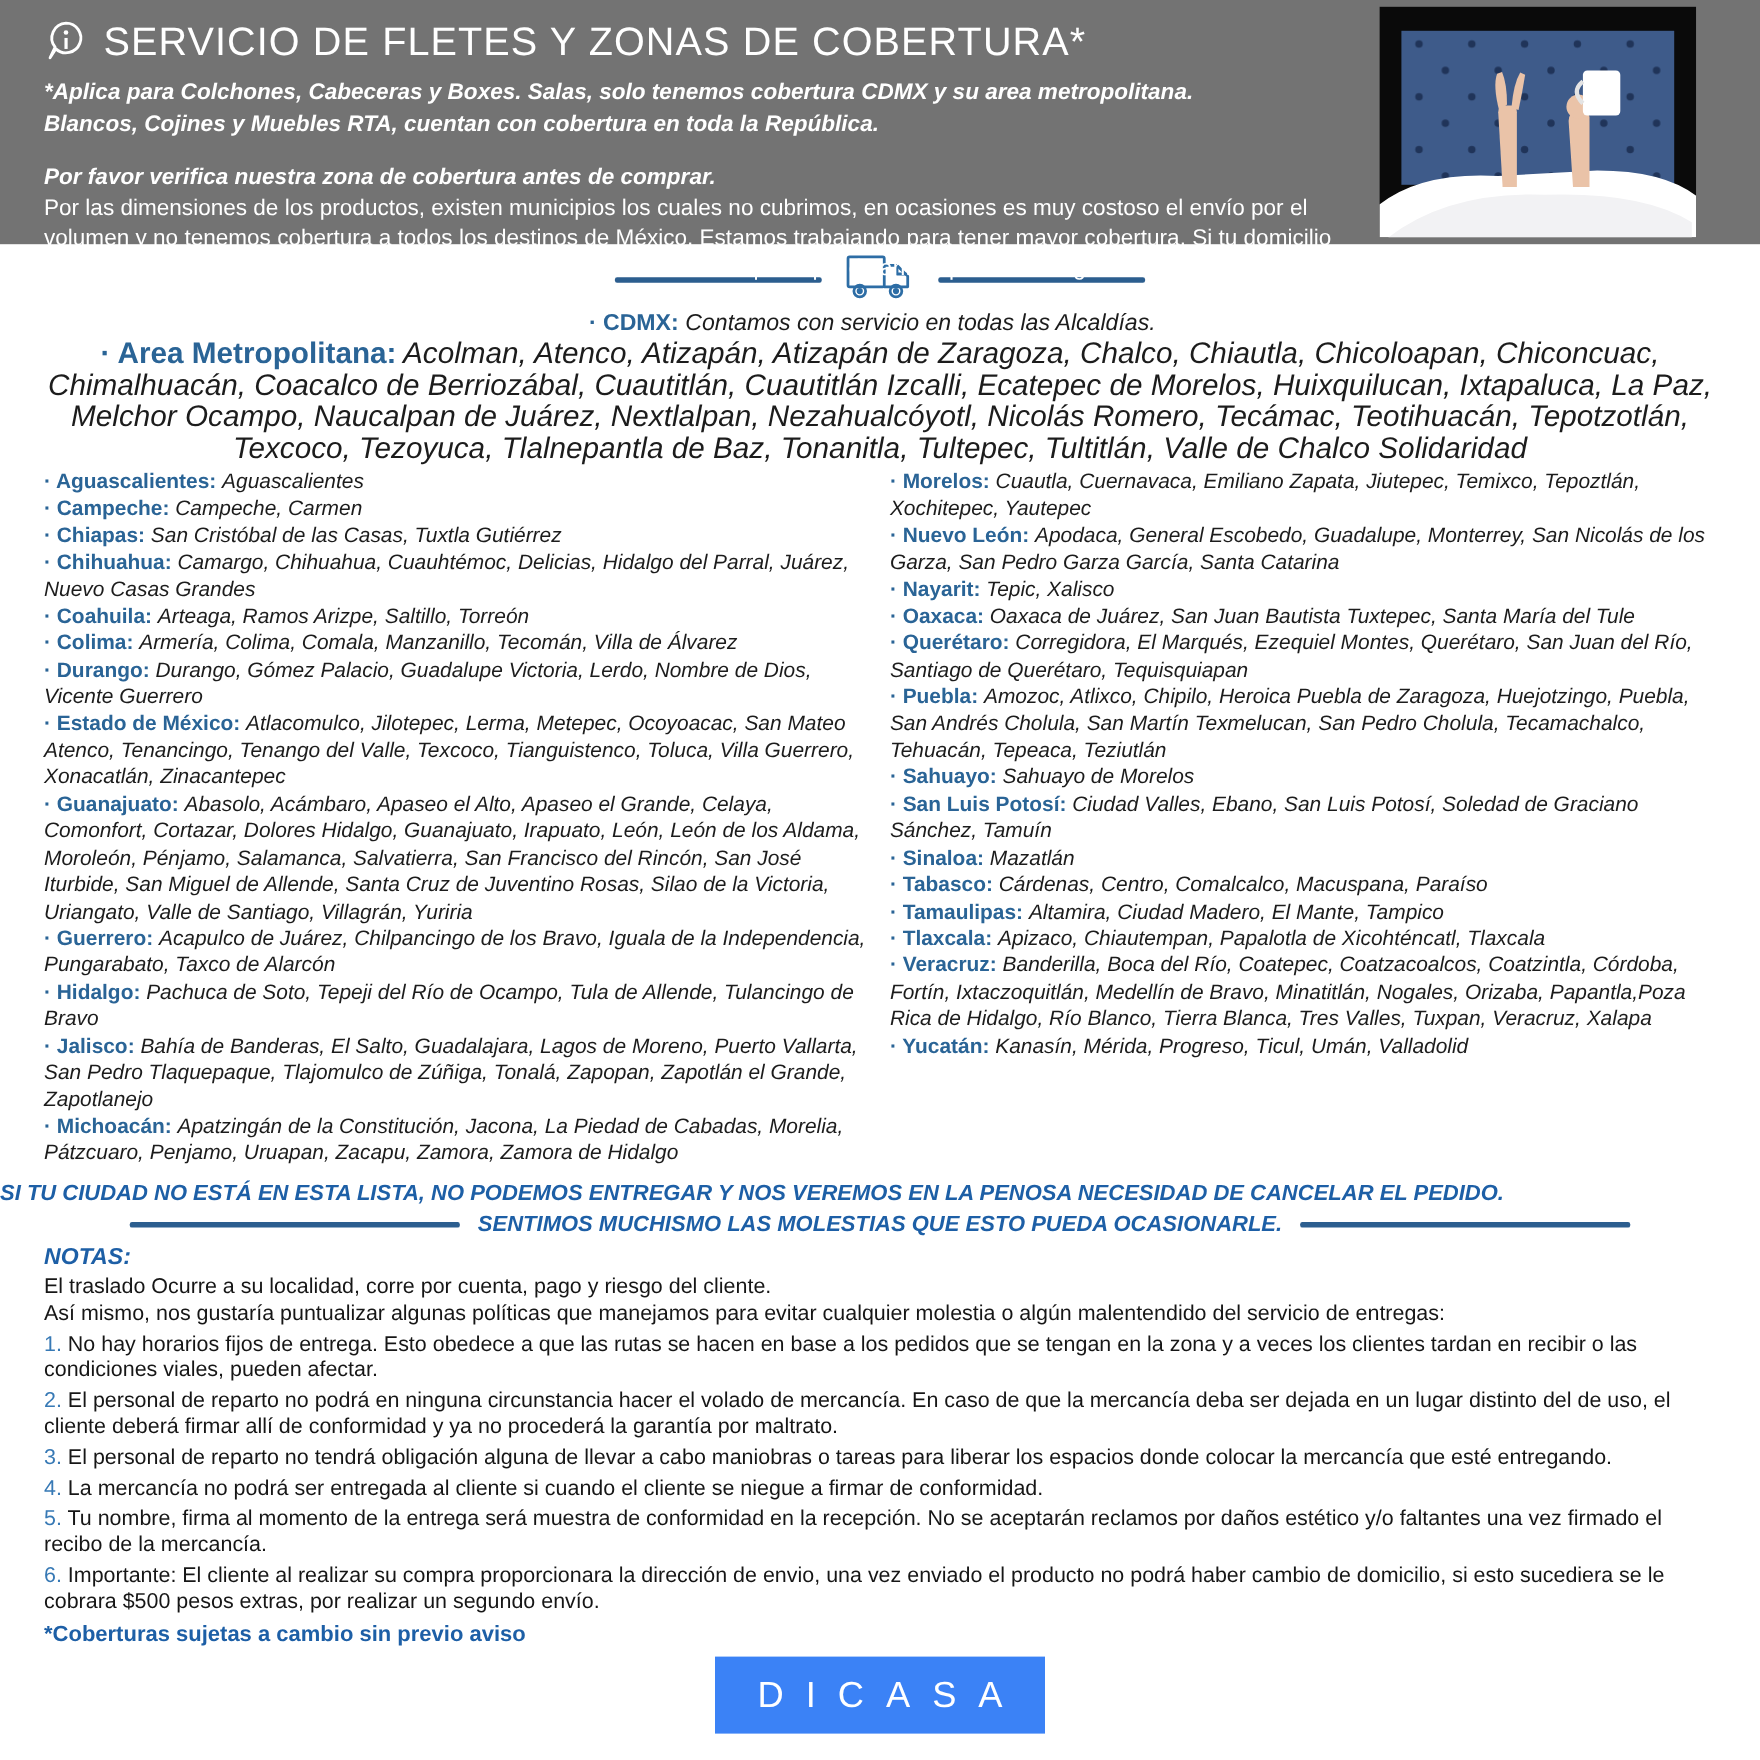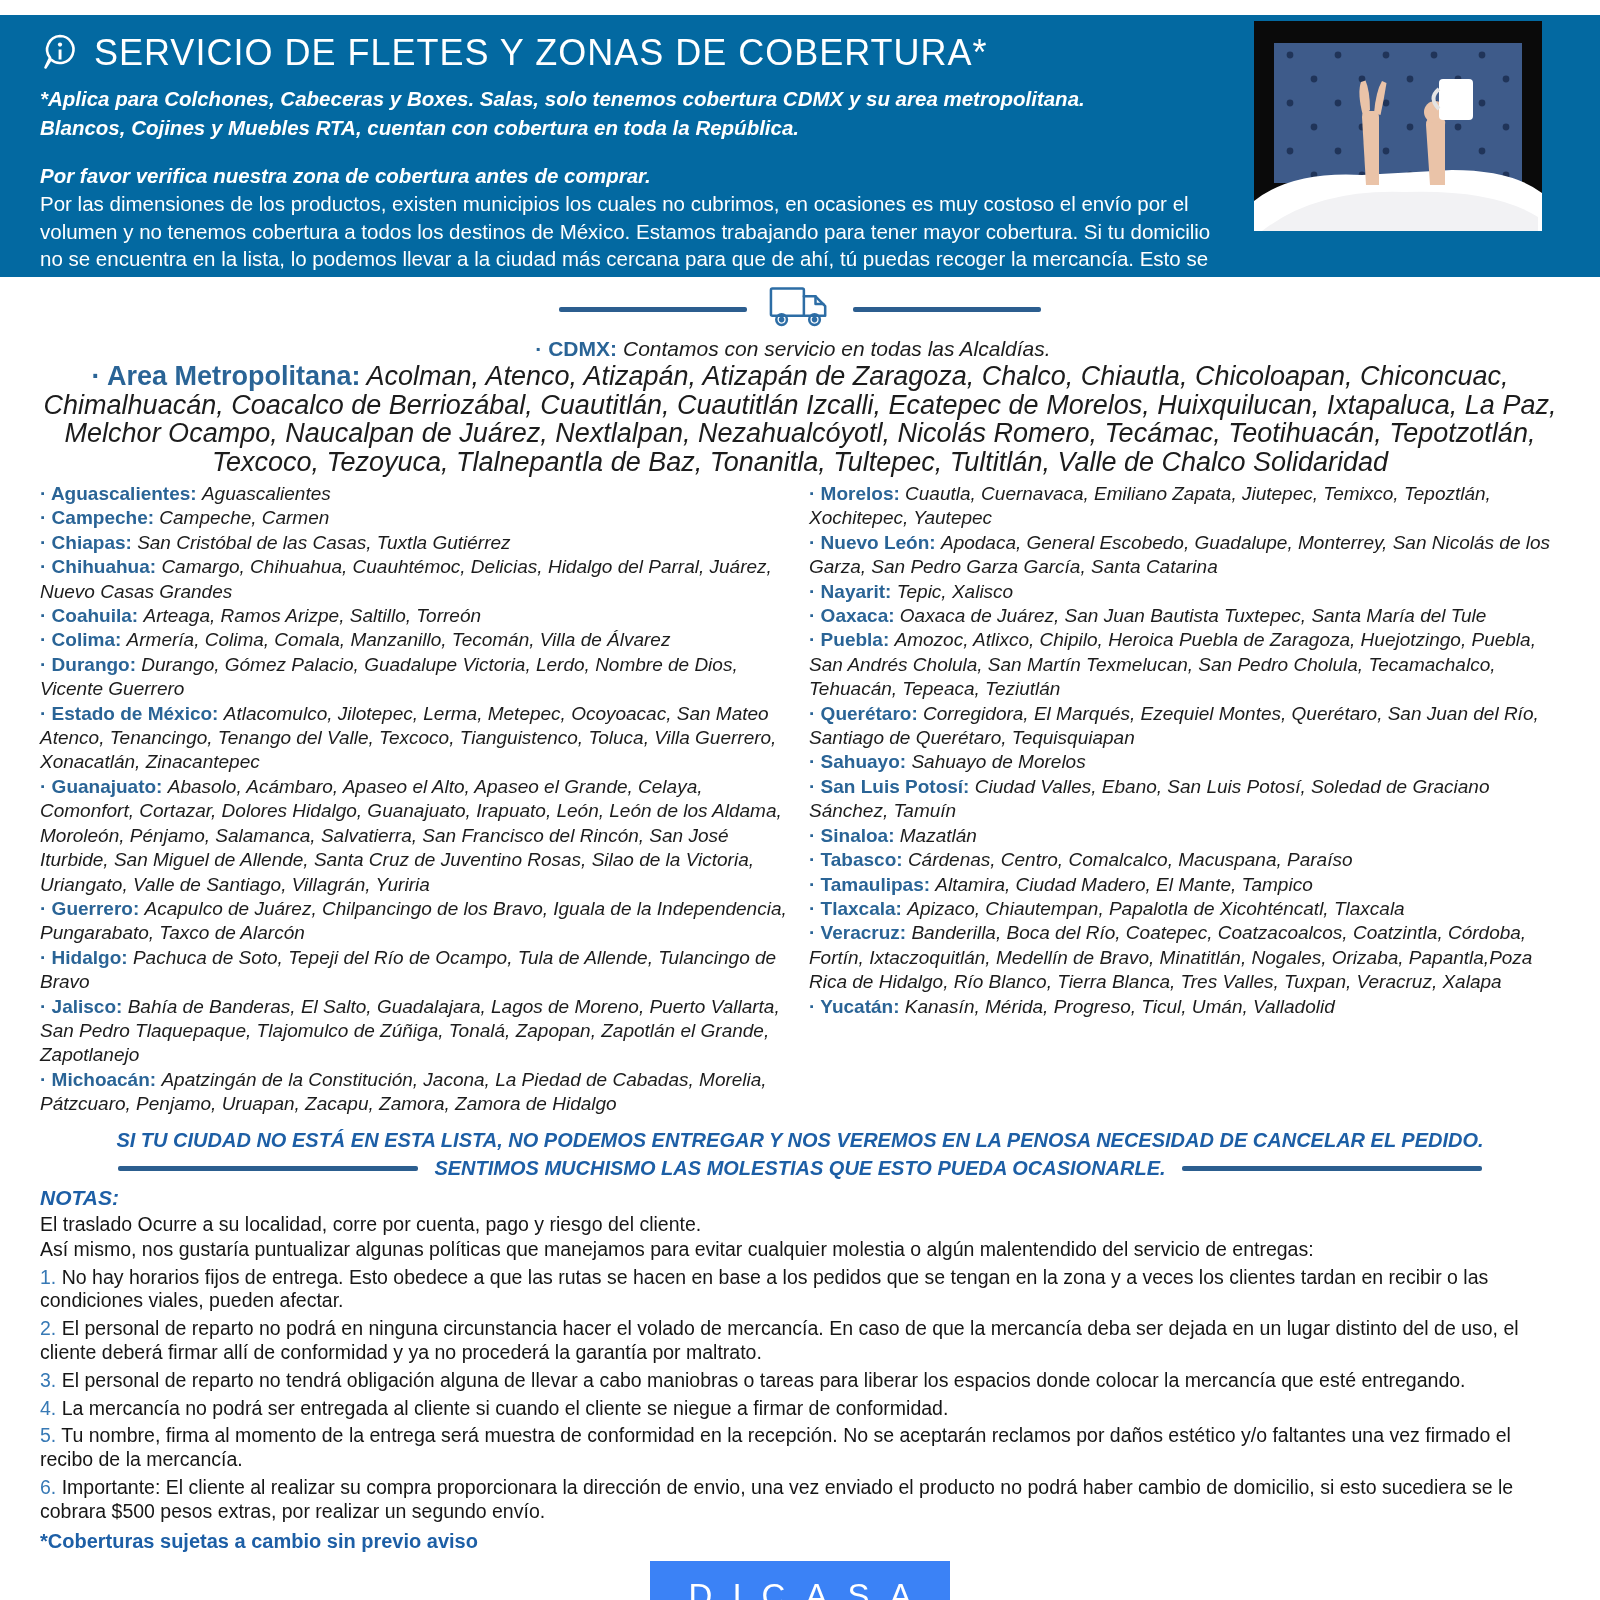--- a/index.html
+++ b/index.html
@@ -1,19 +1,19 @@
 <!DOCTYPE html>
 <html><head>
 <meta charset="utf-8">
 <style>
   html,body{margin:0;padding:0;width:1600px;height:1600px;overflow:hidden;background:#fff;
     font-family:"Liberation Sans","DejaVu Sans",sans-serif;color:#161616;}
   
-  .header{position:relative;background:#0369a1;color:#fff;height:262px;box-sizing:border-box;
-    padding:16px 40px 0 40px;margin-top:15px;}
+  .header{position:relative;background:#737373;color:#fff;height:222px;box-sizing:border-box;
+    padding:16px 40px 0 40px;}
   .title-row{display:flex;align-items:center;gap:14px;height:44px;}
   .title-row h1{margin:0;font-size:36px;font-weight:400;letter-spacing:1px;color:#fff;}
   .pin{display:inline-flex;}
   .sub{margin:10px 0 0 0;font-style:italic;font-weight:600;font-size:20.5px;line-height:1.4;}
   .sub p{margin:0;}
   .verify{margin:22px 0 0 0;font-style:italic;font-weight:600;font-size:20.5px;}
   .hbody{margin:2px 0 0 0;font-size:20.5px;line-height:1.34;max-width:1195px;font-weight:400;}
   .photo{position:absolute;top:6px;right:58px;width:288px;height:210px;}
   
   .sep{display:flex;align-items:center;justify-content:center;gap:22px;margin:8px 0 0 0;height:48px;}
@@ -23,21 +23,21 @@
   .metro{margin:0;text-align:center;font-size:27px;line-height:28.5px;padding:0 28px;}
   .blue-label{color:#2a6496;font-weight:700;font-style:normal;margin-right:6px;}
   .it{font-style:italic;color:#1c1c1c;}
   
   .columns{display:flex;gap:18px;padding:0 40px;margin-top:6px;}
   .col{width:50%;font-size:19px;line-height:24.4px;}
   .entry{margin:0;}
   .state{color:#2a6496;font-weight:700;}
   .cities{font-style:italic;color:#1c1c1c;}
   
-  .warning{margin-top:10px;text-align:center;color:#1d5fa6;font-style:italic;}
+  .warning{margin-top:10px;text-align:left;color:#1d5fa6;font-style:italic;}
   .w1{margin:0;font-size:20px;font-weight:700;line-height:27px;}
   .w1 strong{font-weight:800;}
   .w2{display:flex;align-items:center;justify-content:center;gap:16px;margin-top:3px;}
   .w2 p{margin:0;font-size:20px;font-weight:700;}
   .warn-line{display:inline-block;width:300px;height:5px;background:#2c5e8f;border-radius:2px;}
   
   .notas{padding:0 40px;margin-top:6px;}
   .notas h2{margin:0 0 2px 0;font-size:21px;font-style:italic;font-weight:800;color:#1d5fa6;}
   .intro{margin:0;font-size:19.5px;line-height:25px;}
   .note{margin:4px 0 0 0;font-size:19.5px;line-height:23.8px;}
@@ -138,22 +138,22 @@
       <div class="entry"><span class="state">· Guerrero: </span><span class="cities">Acapulco de Juárez, Chilpancingo de los Bravo, Iguala de la Independencia, Pungarabato, Taxco de Alarcón</span></div>
       <div class="entry"><span class="state">· Hidalgo: </span><span class="cities">Pachuca de Soto, Tepeji del Río de Ocampo, Tula de Allende, Tulancingo de Bravo</span></div>
       <div class="entry"><span class="state">· Jalisco: </span><span class="cities">Bahía de Banderas, El Salto, Guadalajara, Lagos de Moreno, Puerto Vallarta, San Pedro Tlaquepaque, Tlajomulco de Zúñiga, Tonalá, Zapopan, Zapotlán el Grande, Zapotlanejo</span></div>
       <div class="entry"><span class="state">· Michoacán: </span><span class="cities">Apatzingán de la Constitución, Jacona, La Piedad de Cabadas, Morelia, Pátzcuaro, Penjamo, Uruapan, Zacapu, Zamora, Zamora de Hidalgo</span></div>
     </div>
   <div class="col">
       <div class="entry"><span class="state">· Morelos: </span><span class="cities">Cuautla, Cuernavaca, Emiliano Zapata, Jiutepec, Temixco, Tepoztlán, Xochitepec, Yautepec</span></div>
       <div class="entry"><span class="state">· Nuevo León: </span><span class="cities">Apodaca, General Escobedo, Guadalupe, Monterrey, San Nicolás de los Garza, San Pedro Garza García, Santa Catarina</span></div>
       <div class="entry"><span class="state">· Nayarit: </span><span class="cities">Tepic, Xalisco</span></div>
       <div class="entry"><span class="state">· Oaxaca: </span><span class="cities">Oaxaca de Juárez, San Juan Bautista Tuxtepec, Santa María del Tule</span></div>
+      <div class="entry"><span class="state">· Querétaro: </span><span class="cities">Corregidora, El Marqués, Ezequiel Montes, Querétaro, San Juan del Río, Santiago de Querétaro, Tequisquiapan</span></div>
       <div class="entry"><span class="state">· Puebla: </span><span class="cities">Amozoc, Atlixco, Chipilo, Heroica Puebla de Zaragoza, Huejotzingo, Puebla, San Andrés Cholula, San Martín Texmelucan, San Pedro Cholula, Tecamachalco, Tehuacán, Tepeaca, Teziutlán</span></div>
-      <div class="entry"><span class="state">· Querétaro: </span><span class="cities">Corregidora, El Marqués, Ezequiel Montes, Querétaro, San Juan del Río, Santiago de Querétaro, Tequisquiapan</span></div>
       <div class="entry"><span class="state">· Sahuayo: </span><span class="cities">Sahuayo de Morelos</span></div>
       <div class="entry"><span class="state">· San Luis Potosí: </span><span class="cities">Ciudad Valles, Ebano, San Luis Potosí, Soledad de Graciano Sánchez, Tamuín</span></div>
       <div class="entry"><span class="state">· Sinaloa: </span><span class="cities">Mazatlán</span></div>
       <div class="entry"><span class="state">· Tabasco: </span><span class="cities">Cárdenas, Centro, Comalcalco, Macuspana, Paraíso</span></div>
       <div class="entry"><span class="state">· Tamaulipas: </span><span class="cities">Altamira, Ciudad Madero, El Mante, Tampico</span></div>
       <div class="entry"><span class="state">· Tlaxcala: </span><span class="cities">Apizaco, Chiautempan, Papalotla de Xicohténcatl, Tlaxcala</span></div>
       <div class="entry"><span class="state">· Veracruz: </span><span class="cities">Banderilla, Boca del Río, Coatepec, Coatzacoalcos, Coatzintla, Córdoba, Fortín, Ixtaczoquitlán, Medellín de Bravo, Minatitlán, Nogales, Orizaba, Papantla,Poza Rica de Hidalgo, Río Blanco, Tierra Blanca, Tres Valles, Tuxpan, Veracruz, Xalapa</span></div>
       <div class="entry"><span class="state">· Yucatán: </span><span class="cities">Kanasín, Mérida, Progreso, Ticul, Umán, Valladolid</span></div>
     </div>
 </section>

